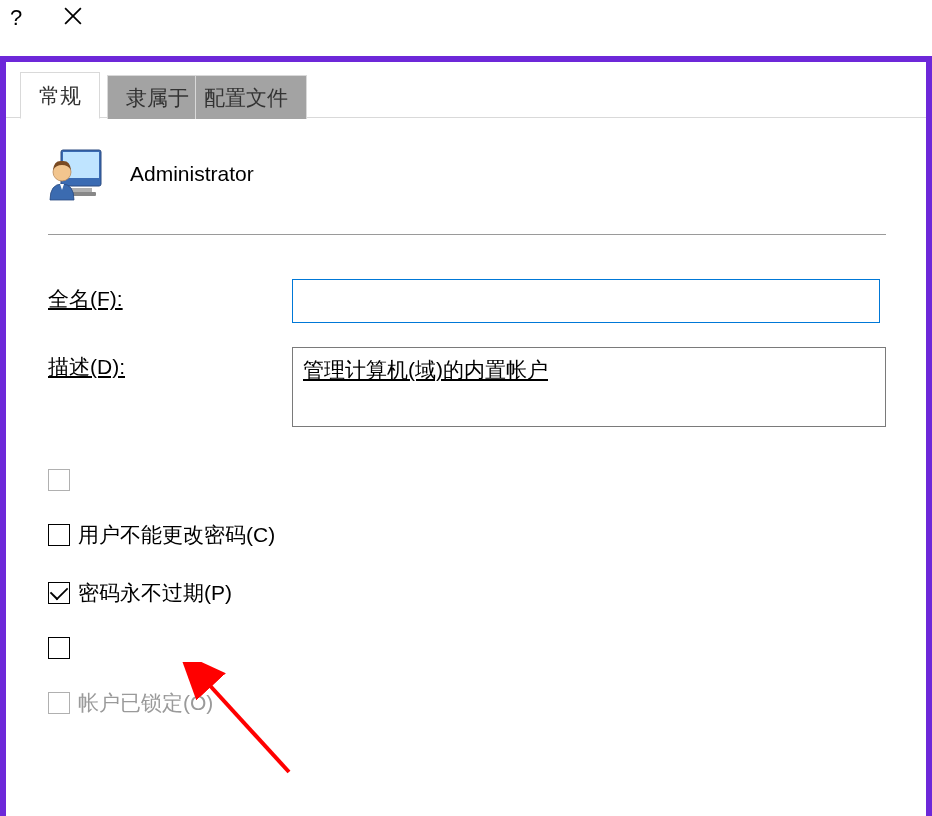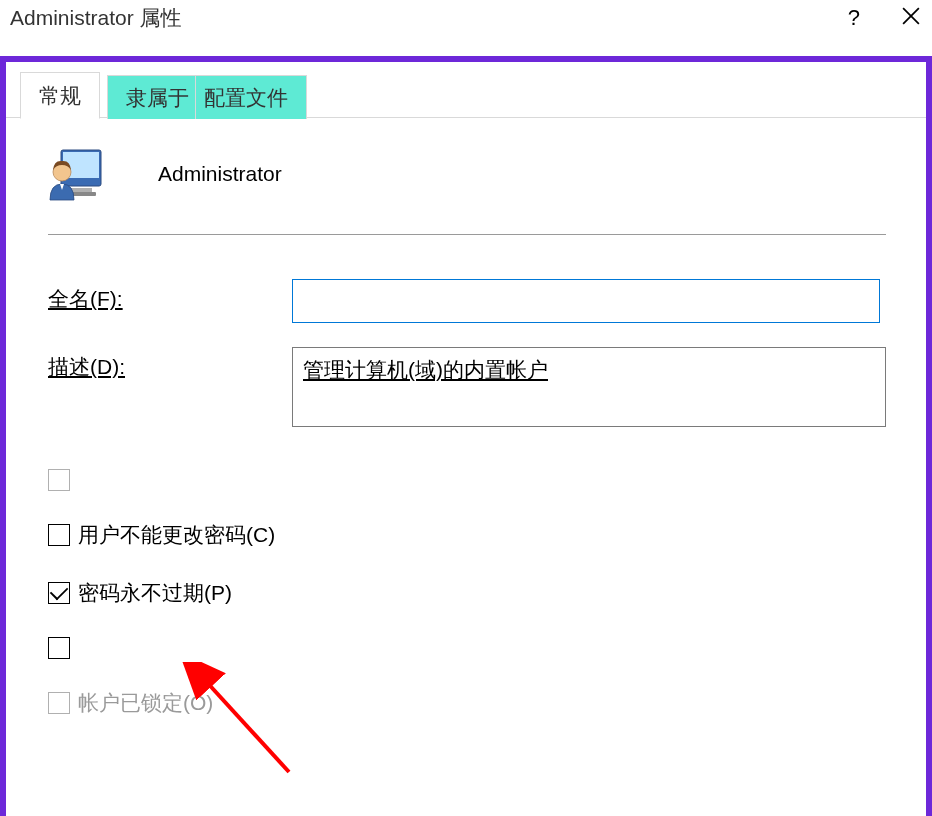--- a/index.html
+++ b/index.html
@@ -70,32 +70,32 @@
       height: 47px;
       border: 1px solid #d9d9d9;
       border-bottom: 1px solid #ffffff;
       background: #ffffff;
       z-index: 2;
       margin-bottom: -1px;
     }
     .tab:not(.active) {
       border: 1px solid #d9d9d9;
       border-bottom: none;
-      background: #5eead4;
+      background: #a3a3a3;
     }
     .tab-general { left: 14px; }
     .tab-memberof { left: 101px; }
     .tab-profile { left: 189px; padding-left: 8px; }
     .panel {
       padding: 28px 40px 0 42px;
     }
     .user-header {
       display: flex;
       align-items: center;
-      gap: 56px;
+      gap: 28px;
       margin-bottom: 32px;
     }
     .user-icon-svg {
       width: 54px;
       height: 56px;
       flex-shrink: 0;
     }
     .user-name {
       font-size: 21px;
       color: #000;
@@ -181,21 +181,20 @@
       left: 159px;
       top: 662px;
       pointer-events: none;
       z-index: 100;
     }
   </style>
 </head>
 <body>
 
 <div class="title-bar">
-  <span class="title-bar-text">Administrator 属性</span>
   <div class="title-bar-controls">
     <span class="help-btn">?</span>
     <span class="close-btn">
       <svg viewBox="0 0 16 16">
         <line x1="1" y1="1" x2="15" y2="15" stroke="#000" stroke-width="1.5"></line>
         <line x1="15" y1="1" x2="1" y2="15" stroke="#000" stroke-width="1.5"></line>
       </svg>
     </span>
   </div>
 </div>

